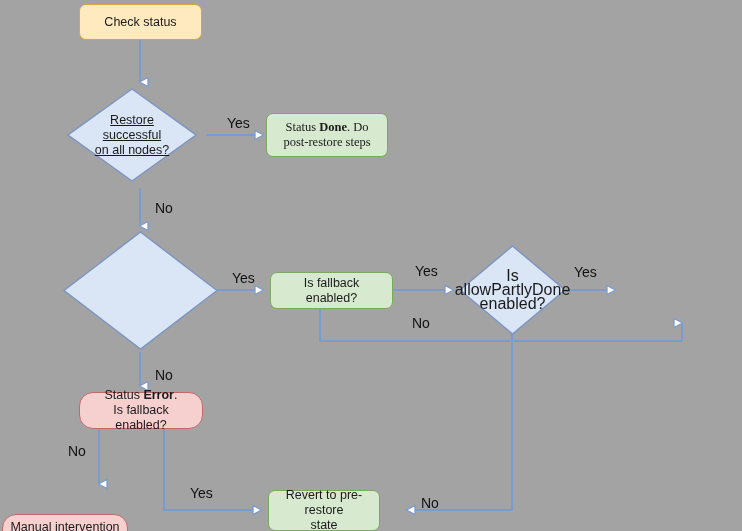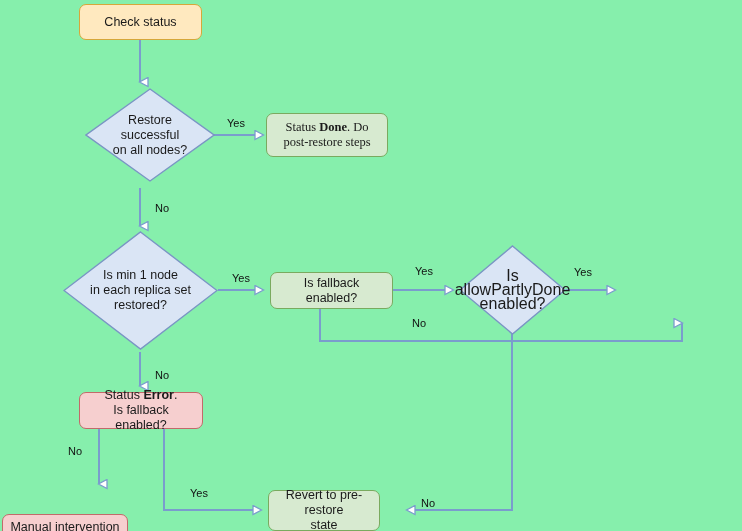--- a/index.html
+++ b/index.html
@@ -7,21 +7,21 @@
     padding: 0;
     background: #ffffff;
   }
   body {
     font-family: "Liberation Sans", sans-serif;
   }
   #canvas {
     position: relative;
     width: 742px;
     height: 531px;
-    background: #86efac;
+    background: #a3a3a3;
     overflow: hidden;
   }
   #edges {
     position: absolute;
     left: 0;
     top: 0;
     width: 742px;
     height: 531px;
   }
   .node {
@@ -46,40 +46,41 @@
     background: #ffe9bf;
     border-color: #d6a73a;
   }
   .box-ok {
     background: #d7ead0;
     border-color: #7aaa5f;
   }
   .box-err {
     background: #f6cfcf;
     border-color: #c26a6a;
+    border-radius: 14px;
   }
   .diamond {
     background: transparent;
     border: none;
   }
   .diamond .dshape {
     position: absolute;
     left: 0;
     top: 0;
     width: 100%;
     height: 100%;
     z-index: -1;
   }
   .diamond .txt {
     position: relative;
     z-index: 1;
   }
   .elabel {
     position: absolute;
-    font-size: 11px;
+    font-size: 14px;
     line-height: 13px;
     color: #111111;
     white-space: nowrap;
     z-index: 3;
     text-align: right;
   }
   b { font-weight: bold; }
 </style>
 </head>
 <body>
@@ -125,36 +126,35 @@
       <path d="M99,429 L99,484" marker-end="url(#ah-down)"></path>
 
       <path d="M164,429 L164,510 L261,510" marker-end="url(#ah-right)"></path>
     </g>
   </svg>
 
   <div class="node box box-start" style="left:79px; top:4px; width:123px; height:36px;">
     <span class="txt">Check status</span>
   </div>
 
-  <div class="node diamond" style="left:85px; top:88px; width:130px; height:94px;">
+  <div class="node diamond" style="left:67px; top:88px; width:130px; height:94px;text-decoration:underline;">
     <svg class="dshape" viewBox="0 0 130 94" preserveAspectRatio="none">
       <polygon points="65,1 129,47 65,93 1,47" fill="#dae5f5" stroke="#7a95c4" stroke-width="1.4"></polygon>
     </svg>
     <span class="txt">Restore<br>successful<br>on all nodes?</span>
   </div>
 
   <div class="node box box-ok" style="left:266px; top:113px; width:122px; height:44px;font-family:Liberation Serif, serif;">
     <span class="txt">Status <b>Done</b>. Do<br>post-restore steps</span>
   </div>
 
   <div class="node diamond" style="left:63px; top:231px; width:155px; height:119px;">
     <svg class="dshape" viewBox="0 0 155 119" preserveAspectRatio="none">
       <polygon points="77.5,1 154,59.5 77.5,118 1,59.5" fill="#dae5f5" stroke="#7a95c4" stroke-width="1.4"></polygon>
     </svg>
-    <span class="txt">Is min 1 node<br>in each replica set<br>restored?</span>
   </div>
 
   <div class="node box box-ok" style="left:270px; top:272px; width:123px; height:37px;">
     <span class="txt">Is fallback enabled?</span>
   </div>
 
   <div class="node diamond" style="left:459px; top:245px; width:107px; height:90px;">
     <svg class="dshape" viewBox="0 0 107 90" preserveAspectRatio="none">
       <polygon points="53.5,1 106,45 53.5,89 1,45" fill="#dae5f5" stroke="#7a95c4" stroke-width="1.4"></polygon>
     </svg>

